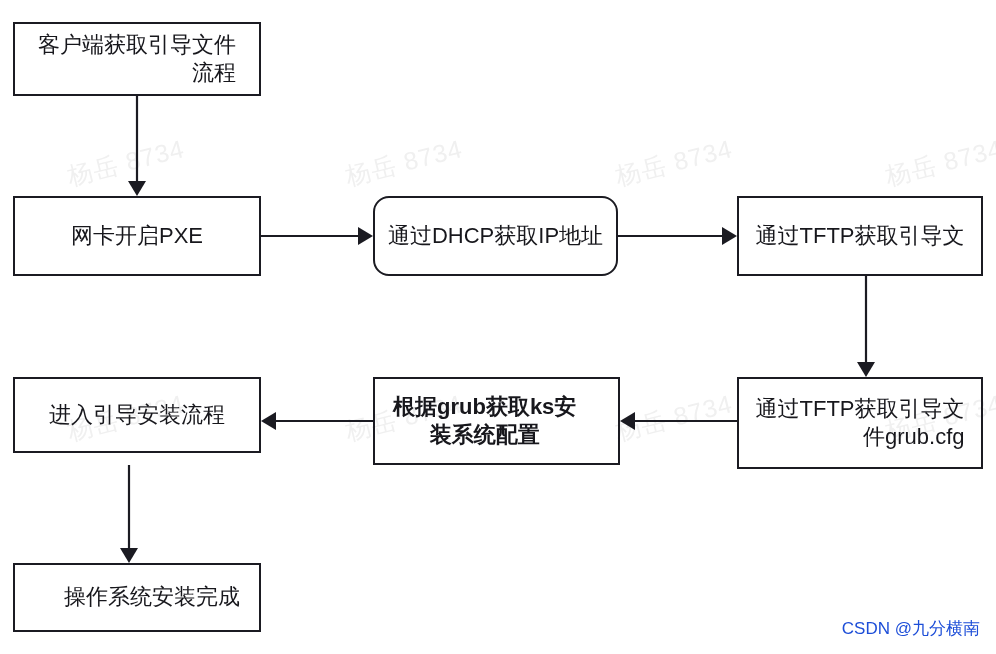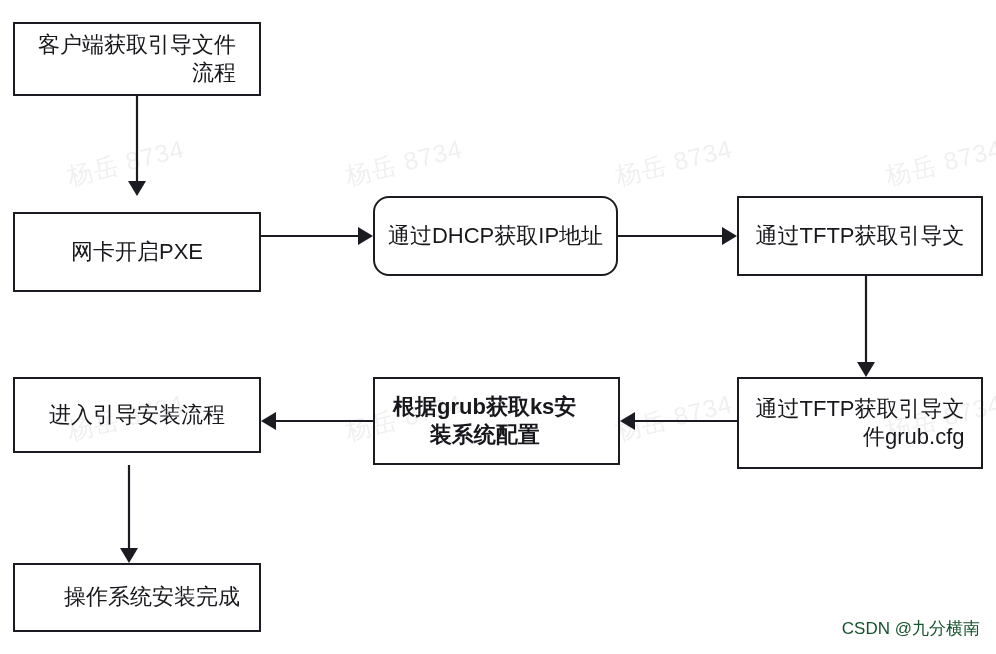--- a/index.html
+++ b/index.html
@@ -68,21 +68,21 @@
     display: block;
     white-space: pre-line;
   }
 
   
   #credit {
     position: absolute;
     z-index: 4;
     right: 16px;
     bottom: 14px;
-    color: #14532d;
+    color: #1d4ed8;
     font-size: 17px;
     font-family: "Liberation Sans", "DejaVu Sans", sans-serif;
     white-space: nowrap;
   }
 </style>
 </head>
 <body>
 
 <div id="canvas">
 
@@ -126,21 +126,21 @@
         <line x1="129" y1="465" x2="129" y2="551" stroke="#1b1b22" stroke-width="2.2"></line>
         <polygon points="129,563 120,548 138,548" fill="#1b1b22"></polygon>
       </g>
     </svg>
 
   <div id="nodes">
       <div class="node" style="left: 13px; top: 22px; width: 248px; height: 74px; border-color: rgb(27, 27, 34);">
         <span class="node-label">客户端获取引导文件
 流程</span>
       </div>
-      <div class="node" style="left: 13px; top: 212px; width: 248px; height: 80px; border-color: rgb(27, 27, 34);">
+      <div class="node" style="left: 13px; top: 196px; width: 248px; height: 80px; border-color: rgb(27, 27, 34);">
         <span class="node-label">网卡开启PXE</span>
       </div>
       <div class="node" style="left: 373px; top: 196px; width: 245px; height: 80px; border-color: rgb(27, 27, 34); border-radius: 16px;">
         <span class="node-label">通过DHCP获取IP地址</span>
       </div>
       <div class="node" style="left: 737px; top: 196px; width: 246px; height: 80px; border-color: rgb(27, 27, 34);">
         <span class="node-label">通过TFTP获取引导文</span>
       </div>
       <div class="node" style="left: 13px; top: 377px; width: 248px; height: 76px; border-color: rgb(27, 27, 34);">
         <span class="node-label">进入引导安装流程</span>

